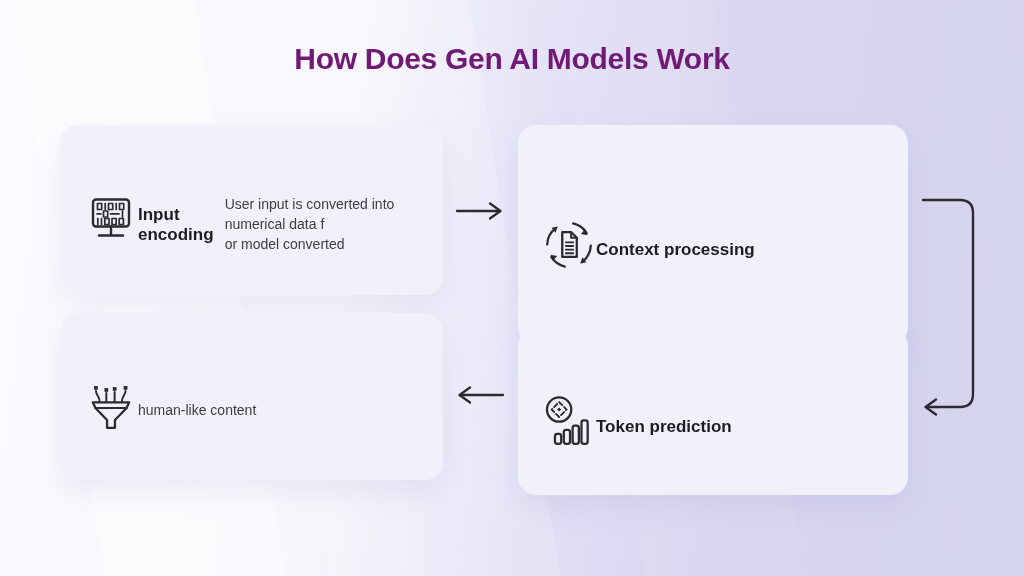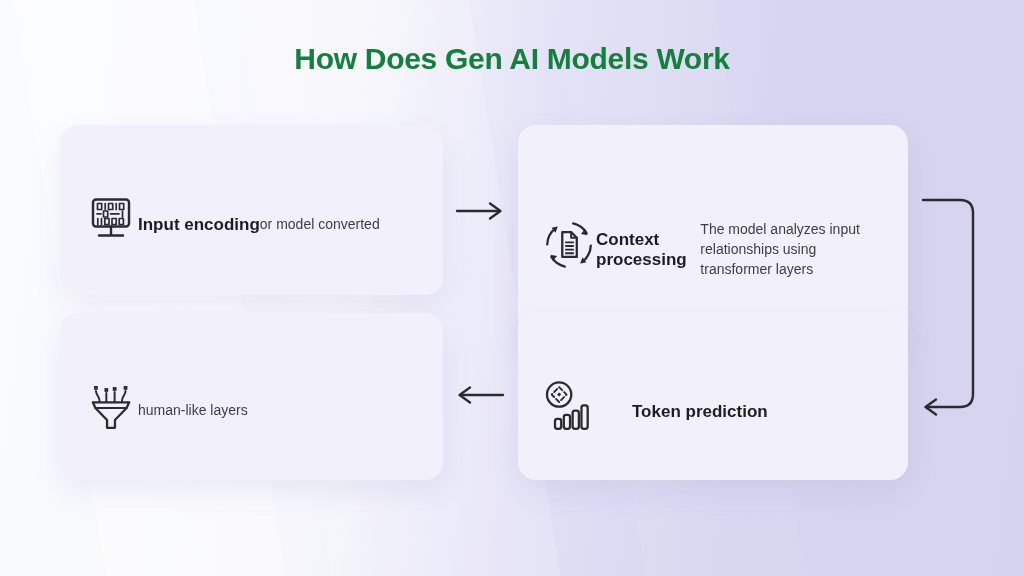--- a/index.html
+++ b/index.html
@@ -13,37 +13,37 @@
     position: absolute; top: -60px; height: 700px;
     pointer-events: none;
   }
   .bg-stripe.a { left: 60px; width: 180px; background: rgba(255,255,255,0.40); transform: skewX(9deg); }
   .bg-stripe.b { left: 285px; width: 230px; background: rgba(255,255,255,0.16); transform: skewX(9deg); }
   .bg-stripe.c { left: 600px; width: 160px; background: rgba(255,255,255,0.06); transform: skewX(9deg); }
 
   .page-title {
     position: absolute; left: 0; right: 0; top: 42px;
     text-align: center;
-    font-size: 30px; font-weight: 800; color: #15803d;
+    font-size: 30px; font-weight: 800; color: #701a75;
     letter-spacing: -0.3px;
   }
 
   .card {
     position: absolute;
     background: #f2f1fb;
     border-radius: 18px;
     box-shadow: 0 12px 28px rgba(110,100,180,0.10);
     display: flex; flex-direction: row; align-items: center;
     text-align: left;
     padding: 20px 24px 0 24px;
   }
   .card.tl { left: 60px;  top: 125px; width: 383px; height: 170px; }
   .card.tr { left: 518px; top: 125px; width: 390px; height: 220px; }
   .card.bl { left: 60px;  top: 313px; width: 383px; height: 167px; }
-  .card.br { left: 518px; top: 313px; width: 390px; height: 167px; gap: 36px; }
+  .card.br { left: 518px; top: 328px; width: 390px; height: 167px; }
 
   .icon-slot { height: 58px; display: flex; align-items: center; justify-content: center; }
   .icon-slot svg { display: block; }
 
   .card-title {
     margin-top: 10px;
     font-size: 17px; font-weight: 700; color: #1c1c21;
   }
   .card-desc {
     margin-top: 7px;
@@ -86,20 +86,21 @@
 
       <line class="ic" x1="13.8" y1="22.5" x2="13.8" y2="28.5" stroke-width="1.7"></line>
       <line class="ic" x1="17.5" y1="22.5" x2="17.5" y2="28.5" stroke-width="1.7"></line>
       <rect class="ic" x="20.8" y="22.5" width="4.2" height="6" stroke-width="1.7"></rect>
       <rect class="ic" x="28" y="22.5" width="4.2" height="6" stroke-width="1.7"></rect>
       <rect class="ic" x="35.2" y="22.5" width="4.2" height="6" stroke-width="1.7"></rect>
     </svg>
   </div>
   <div class="card-title">Input encoding</div>
   <div class="card-desc">
+    <span>User input is converted into numerical data f</span>
     <span>or model converted</span>
   </div>
 </div>
 
 <div class="card tr">
   <div class="icon-slot">
     <svg width="54" height="54" viewBox="0 0 52 52">
 
       <path class="ic" d="M19.5,13.5 H28 L33.5,19 V37.5 H19.5 Z" stroke-width="2.2"></path>
       <path class="ic" d="M28,13.5 V19 H33.5" stroke-width="1.8"></path>
@@ -112,45 +113,41 @@
       <path d="M43.8,16.5 l-6.3,-1.2 l4,-4.6 z" fill="#2a2a2f"></path>
       <path class="ic" d="M47,26.5 A21,21 0 0 1 38.5,42.5" stroke-width="2.2"></path>
       <path d="M36.8,43.8 l2.2,-6 l3.8,4.8 z" fill="#2a2a2f"></path>
       <path class="ic" d="M22,46.8 A21,21 0 0 1 9,37.5" stroke-width="2.2"></path>
       <path d="M8.2,35.5 l6.3,1.2 l-4,4.6 z" fill="#2a2a2f"></path>
       <path class="ic" d="M5,25.5 A21,21 0 0 1 13.5,9.5" stroke-width="2.2"></path>
       <path d="M15.2,8.2 l-2.2,6 l-3.8,-4.8 z" fill="#2a2a2f"></path>
     </svg>
   </div>
   <div class="card-title">Context processing</div>
-  <div class="card-desc">
-    <span>The model analyzes input relationships using</span>
-    <span>transformer layers</span>
-  </div>
 </div>
 
 <div class="card bl">
   <div class="icon-slot">
     <svg width="54" height="54" viewBox="0 0 52 52">
 
       <path class="ic" d="M15,20.5 C15,15.5 11.5,14.5 11.5,10.5" stroke-width="1.9"></path>
       <rect x="9.7" y="5.8" width="3.6" height="3.6" fill="#2a2a2f"></rect>
       <line class="ic" x1="21.5" y1="20.5" x2="21.5" y2="12.5" stroke-width="1.9"></line>
       <rect x="19.7" y="7.8" width="3.6" height="3.6" fill="#2a2a2f"></rect>
       <line class="ic" x1="29.5" y1="20.5" x2="29.5" y2="11.5" stroke-width="1.9"></line>
       <rect x="27.7" y="6.8" width="3.6" height="3.6" fill="#2a2a2f"></rect>
       <path class="ic" d="M36.5,20.5 C36.5,15.5 40,14.5 40,10.5" stroke-width="1.9"></path>
       <rect x="38.2" y="5.8" width="3.6" height="3.6" fill="#2a2a2f"></rect>
 
       <path class="ic" d="M8.5,21.5 H43.5 L41,27 L29.8,38.5 V46 H22.2 V38.5 L11,27 Z" stroke-width="2.2"></path>
       <line class="ic" x1="11" y1="27" x2="41" y2="27" stroke-width="2"></line>
     </svg>
   </div>
   <div class="card-desc">
-    <span>human-like layers</span>
+    <span>human-like content</span>
   </div>
 </div>
 
 <div class="card br">
   <div class="icon-slot">
     <svg width="54" height="54" viewBox="0 0 52 52">
       <circle class="ic" cx="16.5" cy="14" r="11.7" stroke-width="2.2"></circle>
       <path class="ic" d="M16.5,6.8 L23.7,14 L16.5,21.2 L9.3,14 Z" stroke-width="1.8" stroke-dasharray="4.2 2.6"></path>
       <path d="M16.5,12 l2,2 l-2,2 l-2,-2 z" fill="#2a2a2f"></path>
       <rect class="ic" x="12.5" y="37.5" width="6" height="9.5" rx="2.2" stroke-width="2.2"></rect>

